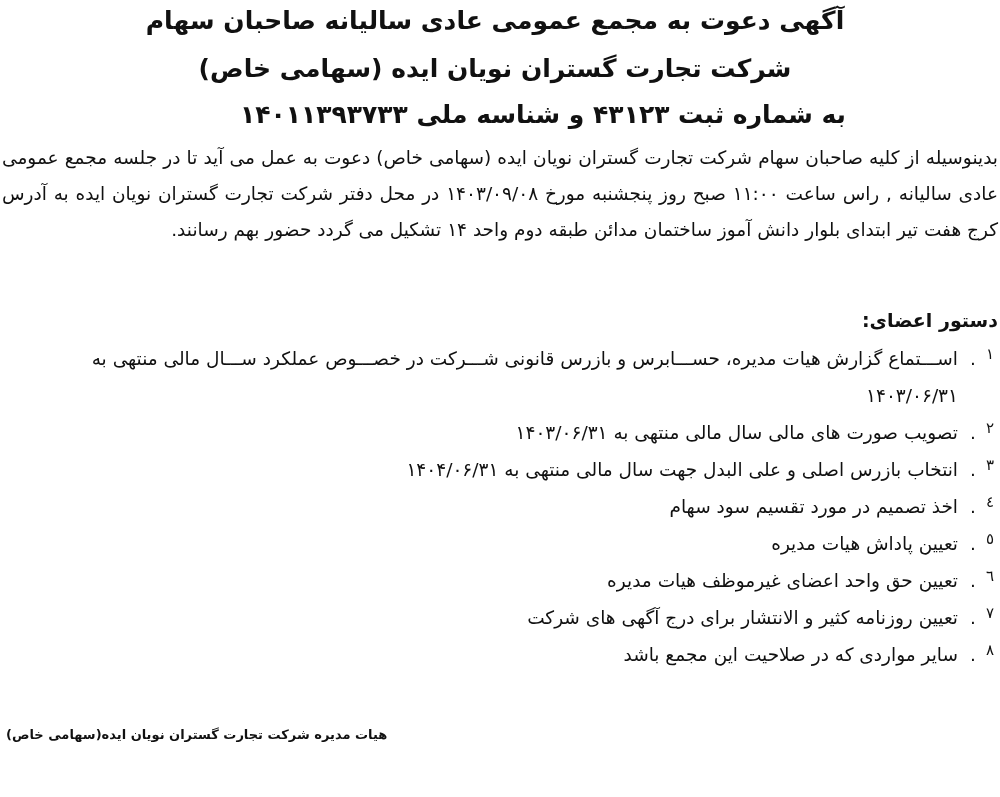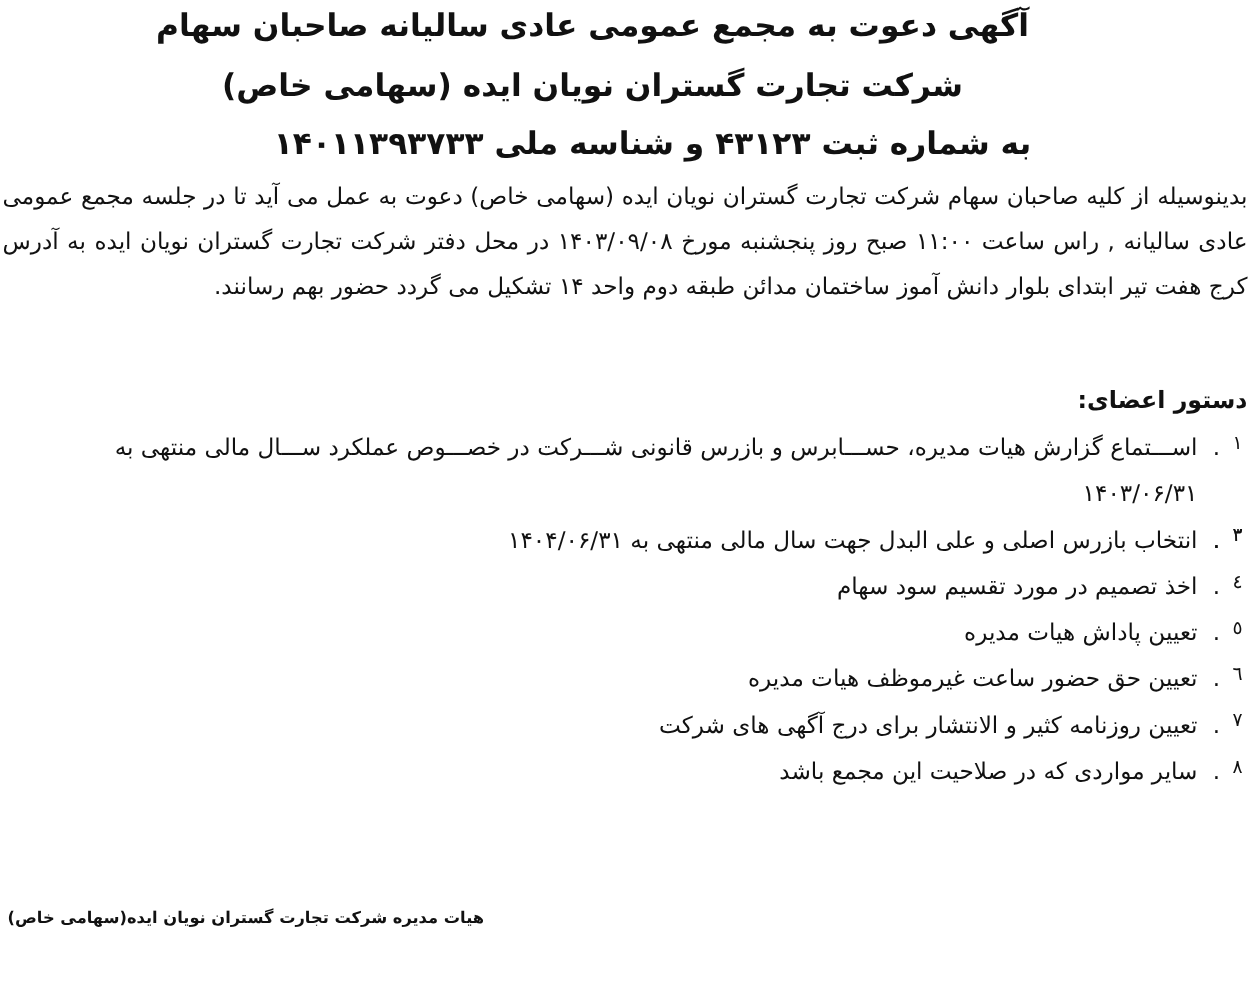--- a/index.html
+++ b/index.html
@@ -3,21 +3,21 @@
 <meta charset="utf-8">
 <style>
   html, body { margin: 0; padding: 0; background: #ffffff; }
   body {
     width: 1000px; height: 797px; overflow: hidden;
     font-family: "DejaVu Sans", sans-serif; color: #111111;
     direction: rtl; position: relative;
   }
   .title {
     position: absolute; left: 0; width: 948px; text-align: center;
-    font-weight: bold; font-size: 25px; line-height: 38px;
+    font-weight: bold; font-size: 25px; line-height: 38px; padding-left: 21px;
   }
   .t1 { top: 2px; }
   .t2 { top: 50px; }
   .t3 { top: 96px; margin-left: 48px; }
   .body-para {
     position: absolute; top: 140px; right: 2px; width: 996px;
     font-size: 18.5px; line-height: 36px; text-align: justify;
     text-align-last: right;
   }
   .agenda-title {
@@ -45,22 +45,22 @@
 <div class="title t1">آگهی دعوت به مجمع عمومی عادی سالیانه صاحبان سهام</div>
 <div class="title t2">شرکت تجارت گستران نویان ایده (سهامی خاص)</div>
 <div class="title t3">به شماره ثبت ۴۳۱۲۳ و شناسه ملی ۱۴۰۱۱۳۹۳۷۳۳</div>
 
 <div class="body-para">بدینوسیله از کلیه صاحبان سهام شرکت تجارت گستران نویان ایده (سهامی خاص) دعوت به عمل می آید تا در جلسه مجمع عمومی عادی سالیانه , راس ساعت ۱۱:۰۰ صبح روز پنجشنبه مورخ ۱۴۰۳/۰۹/۰۸ در محل دفتر شرکت تجارت گستران نویان ایده به آدرس کرج هفت تیر ابتدای بلوار دانش آموز ساختمان مدائن طبقه دوم واحد ۱۴ تشکیل می گردد حضور بهم رسانند.</div>
 
 <div class="agenda-title">دستور اعضای:</div>
 
 <ol class="agenda">
   <li><span class="num">۱</span><span class="dot">.</span><span>اســـتماع گزارش هیات مدیره، حســـابرس و بازرس قانونی شـــرکت در خصـــوص عملکرد ســـال مالی منتهی به ۱۴۰۳/۰۶/۳۱</span></li>
-  <li><span class="num">۲</span><span class="dot">.</span></li>
+  <li><span class="num">۲</span><span class="dot">.</span><span>تصویب صورت های مالی سال مالی منتهی به ۱۴۰۳/۰۶/۳۱</span></li>
   <li><span class="num">۳</span><span class="dot">.</span><span>انتخاب بازرس اصلی و علی البدل جهت سال مالی منتهی به ۱۴۰۴/۰۶/۳۱</span></li>
   <li><span class="num">٤</span><span class="dot">.</span><span>اخذ تصمیم در مورد تقسیم سود سهام</span></li>
   <li><span class="num">٥</span><span class="dot">.</span><span>تعیین پاداش هیات مدیره</span></li>
-  <li><span class="num">٦</span><span class="dot">.</span><span>تعیین حق حضور ساعت غیرموظف هیات مدیره</span></li>
+  <li><span class="num">٦</span><span class="dot">.</span><span>تعیین حق واحد اعضای غیرموظف هیات مدیره</span></li>
   <li><span class="num">۷</span><span class="dot">.</span><span>تعیین روزنامه کثیر و الانتشار برای درج آگهی های شرکت</span></li>
   <li><span class="num">۸</span><span class="dot">.</span><span>سایر مواردی که در صلاحیت این مجمع باشد</span></li>
 </ol>
 
 <div class="signature">هیات مدیره شرکت تجارت گستران نویان ایده(سهامی خاص)</div>
 
 </body></html>

